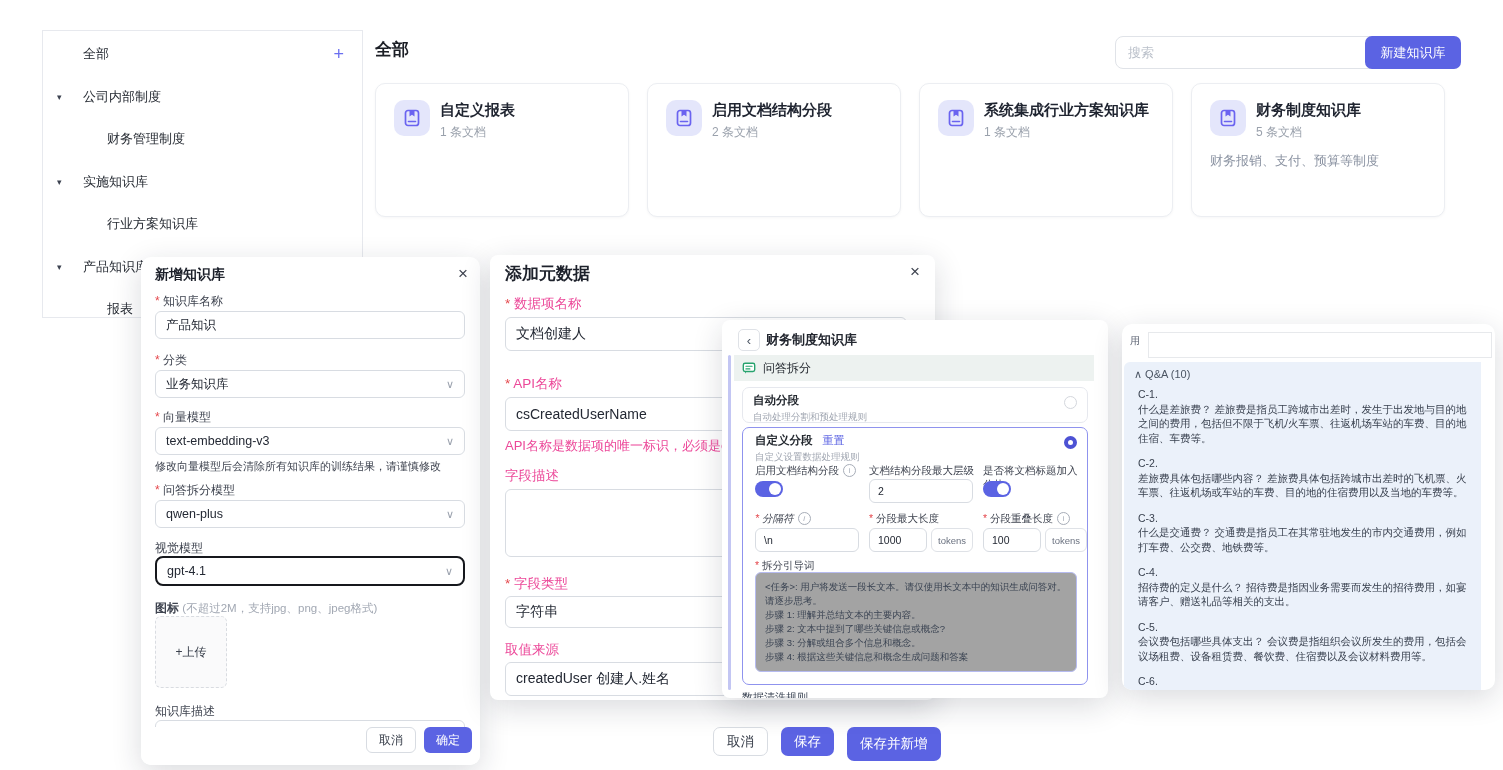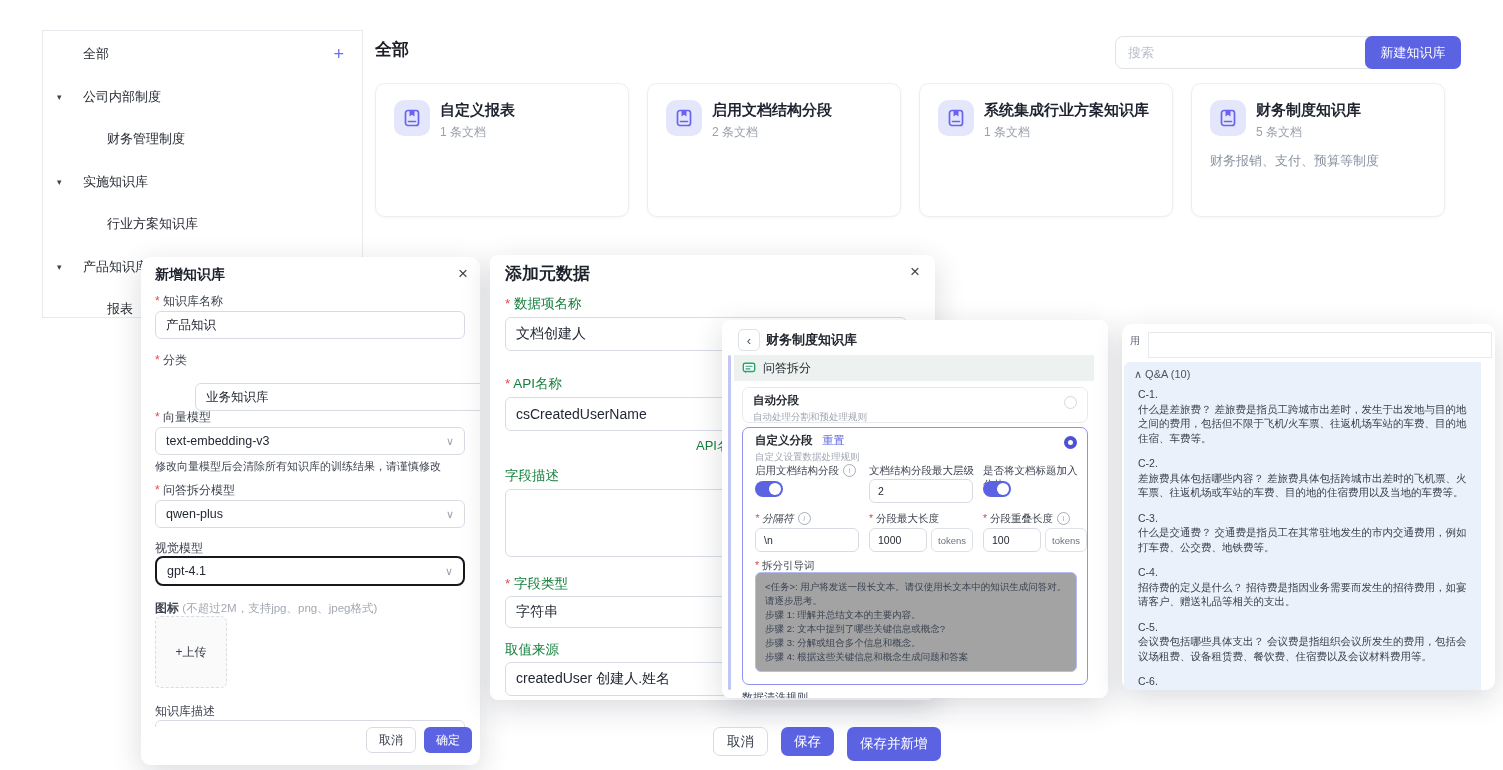--- a/index.html
+++ b/index.html
@@ -45,21 +45,21 @@
   .dlg1 .lbl{font-size:12px;}
   .dlg1 .fld{left:14px;width:310px;height:28px;font-size:12.5px;}
   .upload{position:absolute;left:14px;top:359px;width:70px;height:70px;border:1px dashed #d9dce1;border-radius:6px;background:#fafafb;
           display:flex;align-items:center;justify-content:center;font-size:12px;color:#3a404c;}
   .dlg1-footer{position:absolute;left:0;bottom:0;width:100%;height:38px;background:#fff;display:flex;justify-content:flex-end;
                align-items:flex-start;gap:8px;padding-right:8px;box-sizing:border-box;}
   .dlg1-footer .btn{height:26px;font-size:12px;padding:0 12px;border-radius:6px;}
   
   .dlg2{left:490px;top:255px;width:445px;height:445px;overflow:hidden;border-radius:8px;}
   .dlg2 .title{position:absolute;left:15px;top:7px;font-size:17px;font-weight:bold;color:#1d212b;}
-  .dlg2 .lbl{font-size:13.5px;color:#15803d;text-align:right;}
+  .dlg2 .lbl{font-size:13.5px;color:#ec4899;}
   .dlg2 .fld{left:15px;width:402px;height:34px;font-size:14px;}
   .dlg2-buttons .btn{height:29px;font-size:13.5px;border-radius:7px;}
   
   .kb{left:722px;top:320px;width:386px;height:378px;overflow:hidden;border-radius:8px;}
   .kb .back{position:absolute;left:16px;top:9px;width:20px;height:20px;border:1px solid #dfe2e7;border-radius:5px;
             display:flex;align-items:center;justify-content:center;font-size:13px;color:#4b5563;}
   .kb .ktitle{position:absolute;left:44px;top:11px;font-size:13px;font-weight:bold;color:#22262f;}
   .kb .scrolltrack{position:absolute;left:6px;top:35px;width:3px;height:335px;background:#c3c6f3;border-radius:2px;}
   .kb .tabbar{position:absolute;left:12px;top:35px;width:360px;height:26px;background:#edf2f0;display:flex;align-items:center;padding-left:8px;box-sizing:border-box;}
   .kb .tabbar span{font-size:12px;color:#23282f;margin-left:7px;}
@@ -194,21 +194,21 @@
   <div class="abs panel dlg1">
     <div class="title">新增知识库</div>
     <span class="close" style="left:317px;top:8px;">×</span>
 
     <div class="lbl req" style="left:14px;top:36px;">知识库名称</div>
     <div class="fld" style="top:54px;">
       <span>产品知识</span>
     </div>
 
     <div class="lbl req" style="left:14px;top:95px;">分类</div>
-    <div class="fld" style="top:126px;margin-left:40px;">
+    <div class="fld" style="top:113px;">
       <span>业务知识库</span>
       <span class="chev">∨</span>
     </div>
 
     <div class="lbl req" style="left:14px;top:152px;">向量模型</div>
     <div class="fld" style="top:170px;">
       <span>text-embedding-v3</span>
       <span class="chev">∨</span>
     </div>
     <div class="lbl note" style="left:14px;top:202px;font-size:11px;">修改向量模型后会清除所有知识库的训练结果，请谨慎修改</div>

